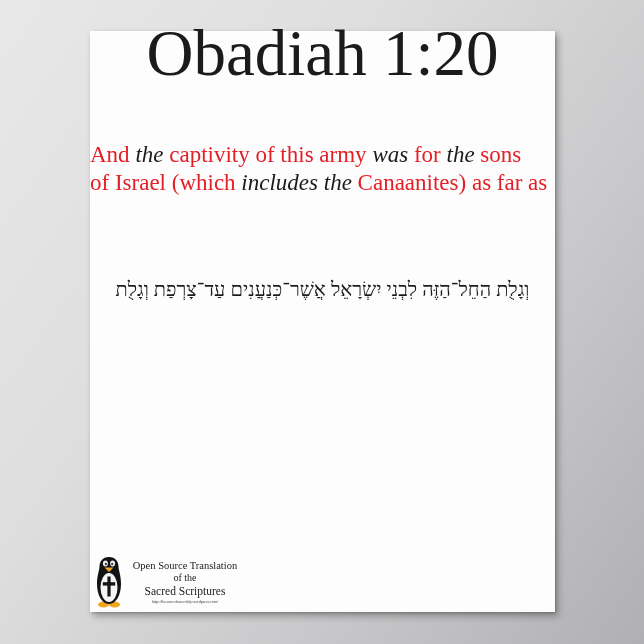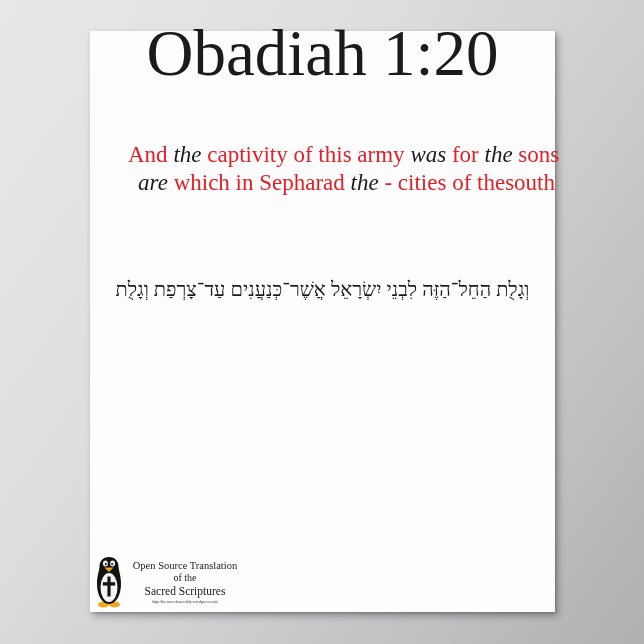--- a/index.html
+++ b/index.html
@@ -34,25 +34,24 @@
     font-size: 65px;
     line-height: 65px;
     color: var(--text-black, #141414);
     white-space: nowrap;
   }
   .english {
     position: absolute;
     top: 110px;
     left: 0;
     right: 0;
-    text-align: right;
+    text-align: left;
     font-size: 23px;
     line-height: 28.4px;
     color: var(--accent-red, #e32028);
-    padding-left: 38px;
   }
   .english .line { white-space: nowrap; }
   .english .r { color: var(--accent-red, #e32028); font-style: normal; }
   .english .i { color: var(--text-black, #1b1b1b); font-style: italic; }
   .hebrew {
     position: absolute;
     top: 243px;
     left: 0;
     right: 0;
     direction: rtl;
@@ -90,21 +89,21 @@
 </head>
 <body>
 
 <div class="page-bg">
   <div class="poster">
 
     <div class="title">Obadiah 1:20</div>
 
     <div class="english">
       <div class="line"><span class="r">And </span><span class="i">the</span><span class="r"> captivity of this army </span><span class="i">was</span><span class="r"> for </span><span class="i">the</span><span class="r"> sons</span></div>
-      <div class="line"><span class="i">are</span><span class="r"> which in Sepharad </span><span class="i">the</span><span class="r"> - cities of thesouth</span></div>
+      <div class="line"><span class="r">of Israel (which </span><span class="i">includes the</span><span class="r"> Canaanites) as far as</span></div>
     </div>
 
     <div class="hebrew">
       <div class="line">וְגָלֻת הַחֵל־הַזֶּה לִבְנֵי יִשְׂרָאֵל אֲשֶׁר־כְּנַעֲנִים עַד־צָרְפַת וְגָלֻת</div>
     </div>
 
     <div class="logo">
       <svg class="penguin" viewBox="0 0 30 52" xmlns="http://www.w3.org/2000/svg">
 
         <ellipse cx="9.5" cy="48.5" rx="5.5" ry="3" fill="#f0a61e"></ellipse>

